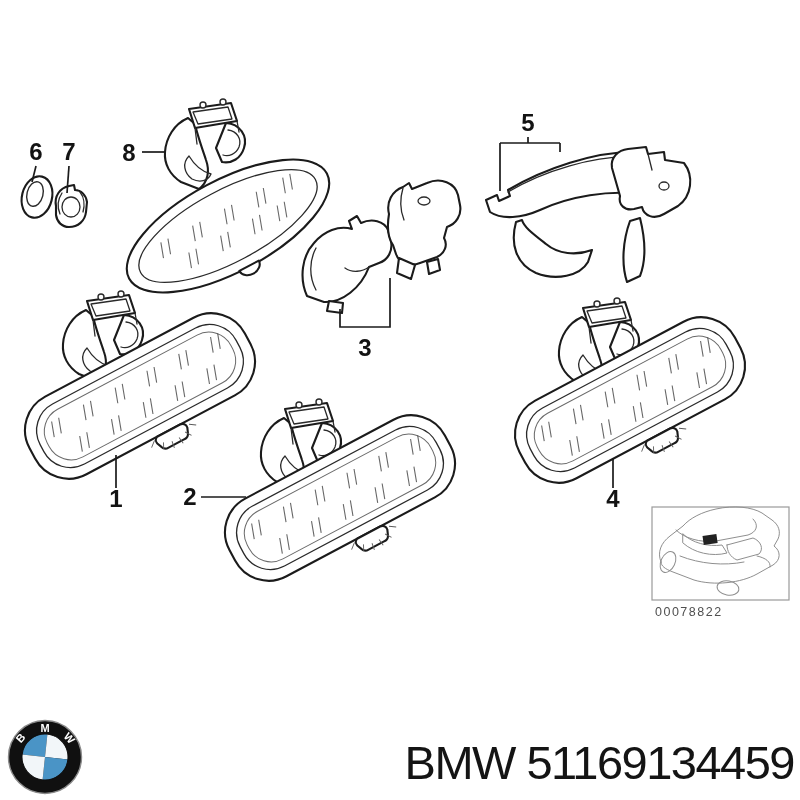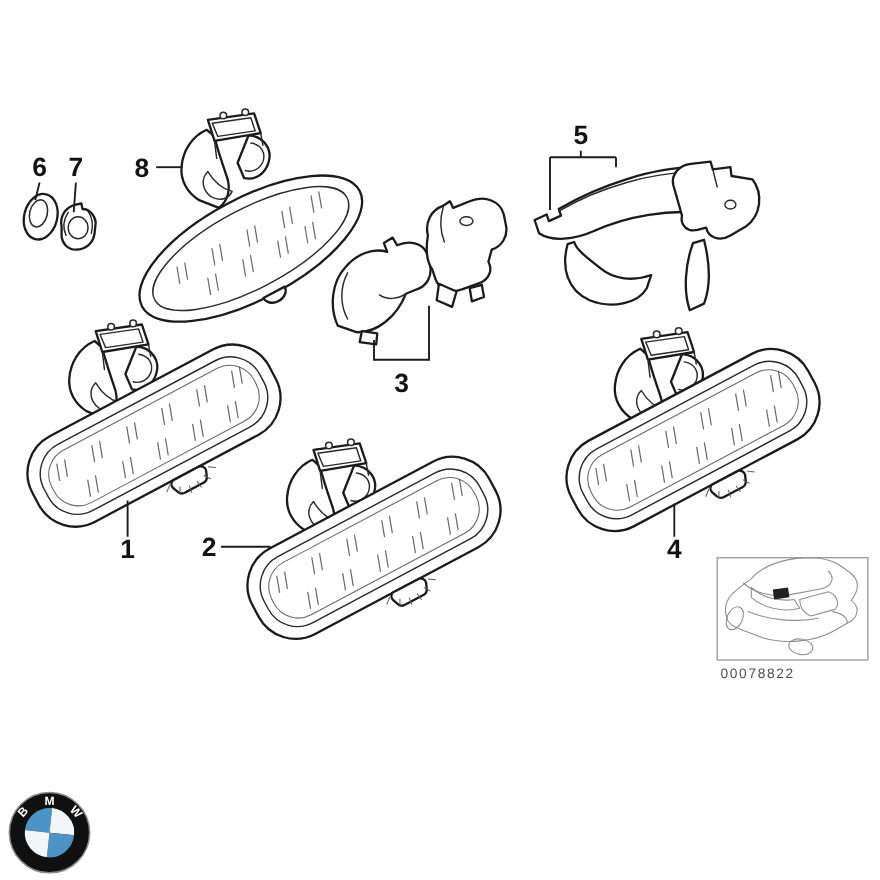--- a/index.html
+++ b/index.html
@@ -170,14 +170,15 @@
         <path d="M42,39 L42,62 A23,23 0 0 0 65,39 Z" fill="#4a94c6"></path>
         <path d="M42,39 L19,39 A23,23 0 0 0 42,62 Z" fill="#f2f6f9"></path>
         <circle cx="42" cy="39" r="23" fill="none" stroke="#0e0e0e" stroke-width="1"></circle>
       </g>
       <text class="bmw-letter" transform="translate(20.5,22.5) rotate(-48)">B</text>
       <text class="bmw-letter" transform="translate(42,14)">M</text>
       <text class="bmw-letter" transform="translate(63.5,22.5) rotate(48)">W</text>
     </svg>
   </div>
 
+  <div class="part-title">BMW 51169134459</div>
 
 </div>
 
 </body></html>

